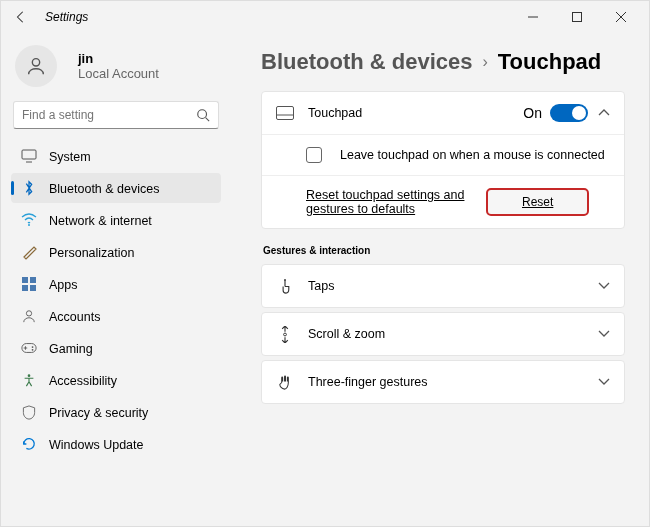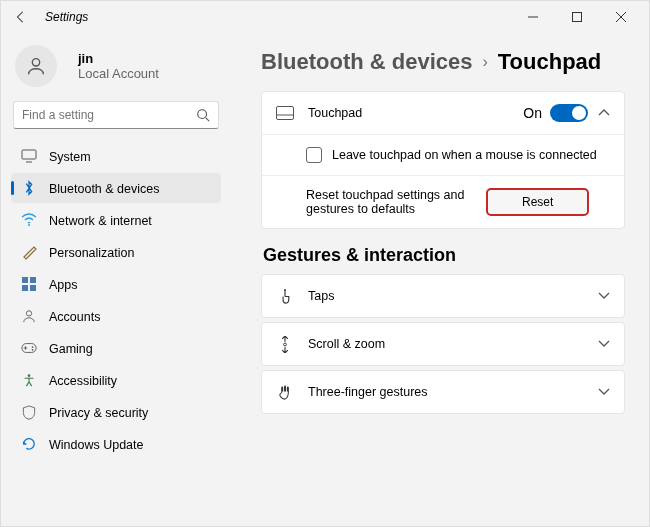--- a/index.html
+++ b/index.html
@@ -33,21 +33,21 @@
 .card { background:#fff; border:1px solid #e5e5e5; border-radius:4px; margin-bottom:4px; }
 .cardrow { display:flex; align-items:center; padding: 12px 14px; font-size:12.5px; }
 .cardrow + .cardrow { border-top:1px solid #eee; }
 .cardrow .icon { width:18px; height:18px; margin-right:14px; flex-shrink:0; display:flex; align-items:center; justify-content:center; }
 .cardrow .label { flex:1; }
 .cardrow .chev { margin-left:10px; }
 .toggle { width:38px; height:18px; background:#0067c0; border-radius:9px; position:relative; cursor:pointer; margin-left:8px; }
 .toggle::after { content:""; position:absolute; right:2px; top:2px; width:14px; height:14px; background:#fff; border-radius:50%; }
 .checkbox { width:16px; height:16px; border:1.5px solid #666; border-radius:3px; margin-right:10px; flex-shrink:0; }
 .resetbtn { border:2px solid #c62828; padding: 5px 34px; font-size:12px; background:#f6f6f6; border-radius:5px; cursor:pointer; }
-.section-title { font-size:18px; font-weight:600; margin: 16px 0 8px 2px; }
+.section-title { font-size:10px; font-weight:600; margin: 16px 0 8px 2px; }
 .slider { flex:1; display:flex; align-items:center; margin-left:20px; }
 .track { height:3px; background:#888; flex:1; position:relative; }
 .track .fill { position:absolute; left:0; top:0; bottom:0; background:#0067c0; width:62%; }
 .track .thumb { position:absolute; left:62%; top:50%; transform:translate(-50%,-50%); width:16px; height:16px; background:#fff; border-radius:50%; border:3px solid #0067c0; }
 svg { display:block; }
 </style>
 </head>
 <body>
 
 <div class="titlebar">
@@ -209,25 +209,25 @@
             </span>
           <span class="label">Touchpad</span>
           <span style="font-size:14px;">On</span>
           <div class="toggle"></div>
           <span class="chev">
               <svg width="12" height="8" viewBox="0 0 12 8">
                 <path d="M1 6 L6 1 L11 6" stroke="#555" fill="none" stroke-width="1.3"></path>
               </svg>
             </span>
         </div>
-        <div class="cardrow" style="padding-left:44px;">
+        <div class="cardrow" style="padding-left:44px;gap:8px;">
           <div class="checkbox"></div>
           <span>Leave touchpad on when a mouse is connected</span>
         </div>
-        <div class="cardrow" style="padding-left:44px;">
+        <div class="cardrow" style="padding-left:44px;text-decoration:underline;">
           <span class="label" style="max-width:180px;">Reset touchpad settings and gestures to defaults</span>
           <button class="resetbtn">Reset</button>
         </div>
       </div>
 
       <div class="section-title">Gestures &amp; interaction</div>
 
 
       <div class="card">
         <div class="cardrow">

